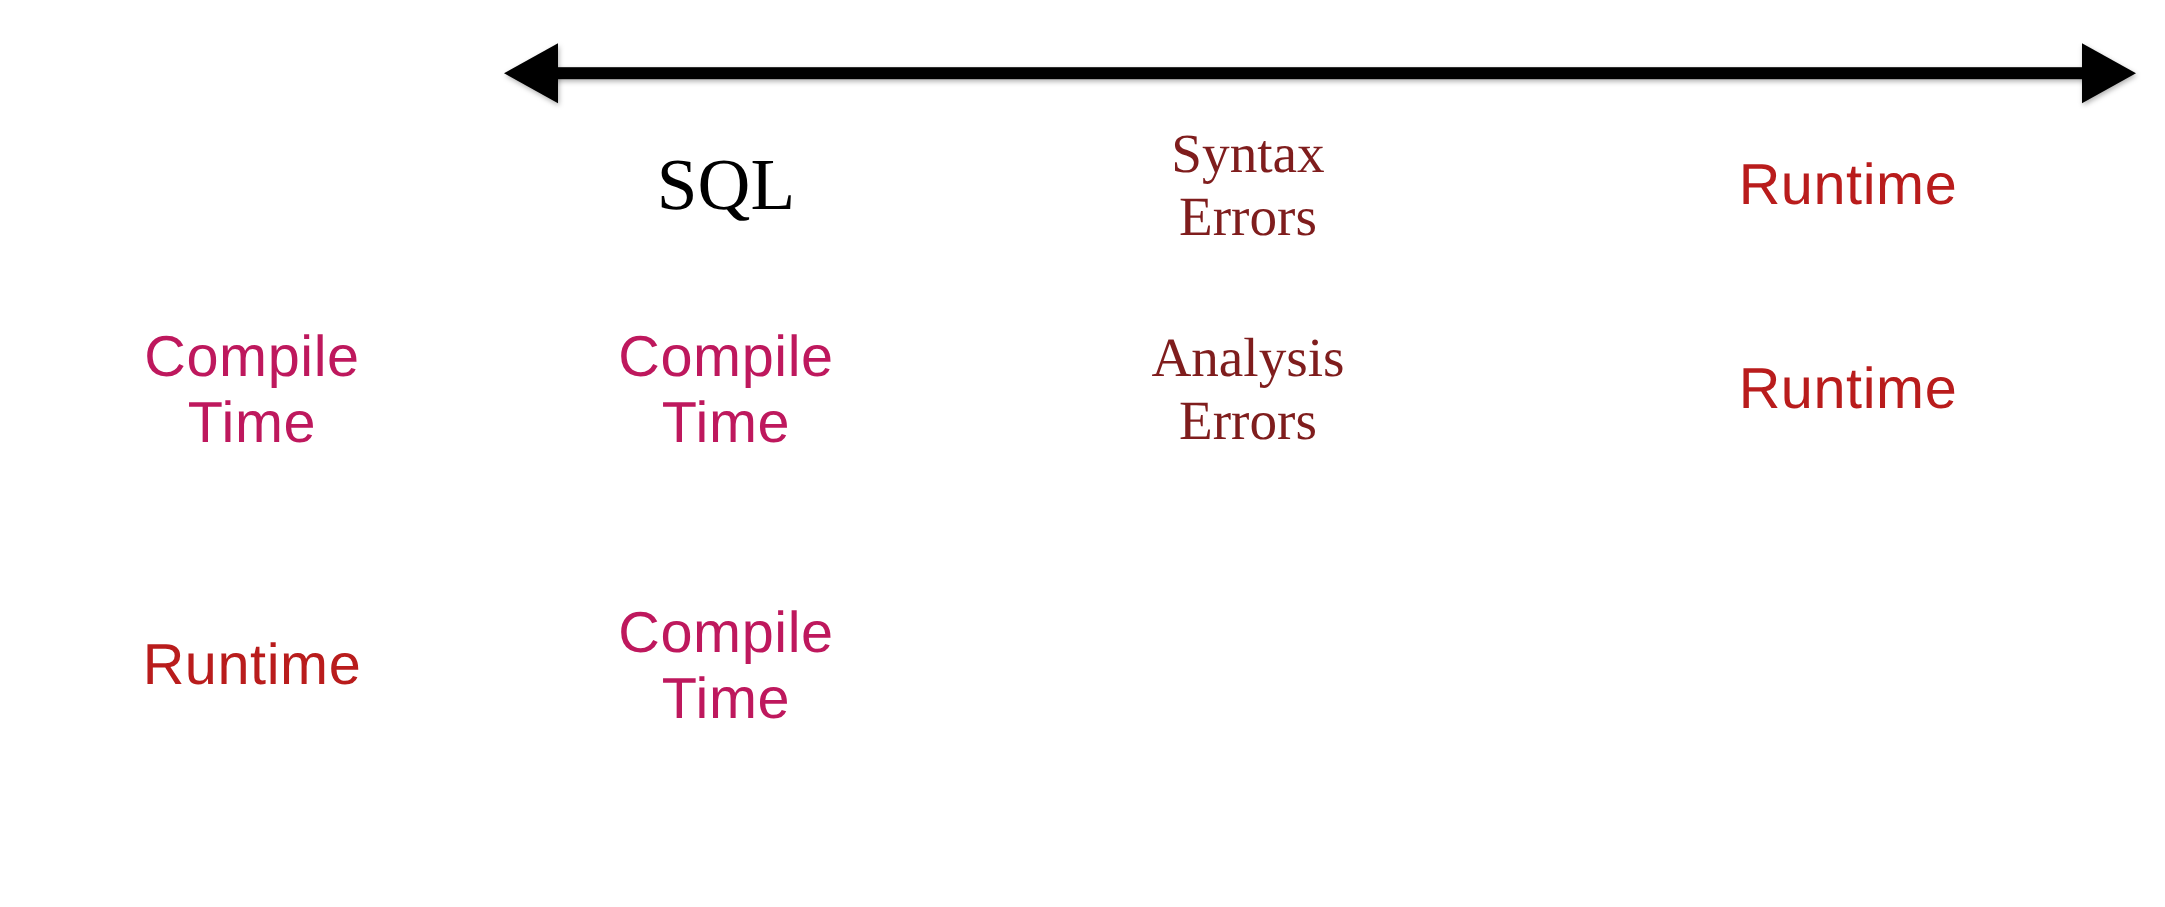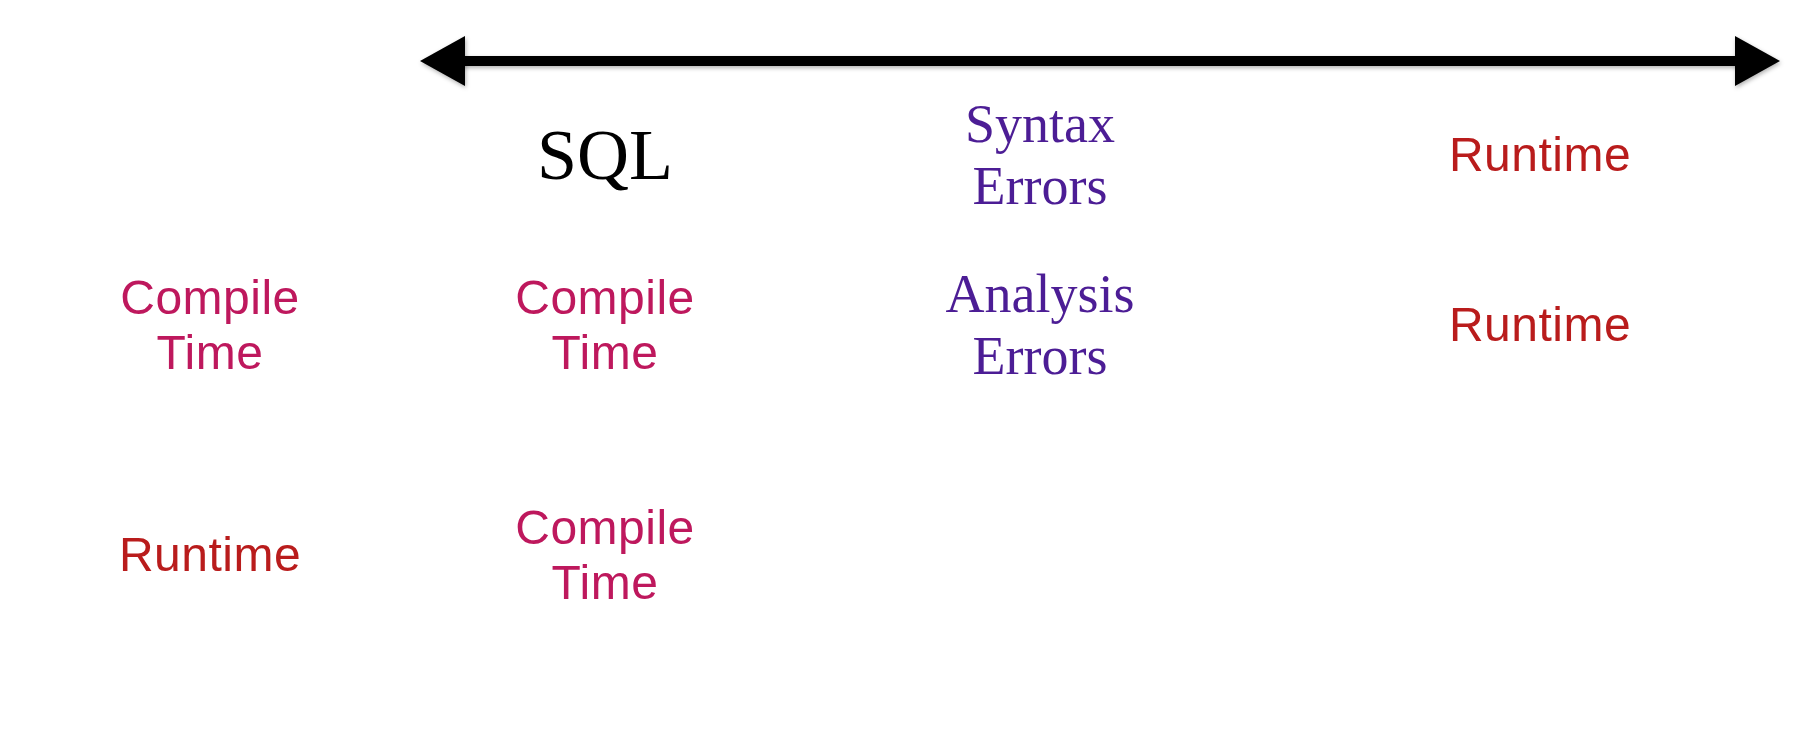--- a/index.html
+++ b/index.html
@@ -66,31 +66,31 @@
       width: 1804px;
       display: grid;
       grid-template-columns: 420px 370px 500px 500px;
       grid-template-rows: 110px 230px 230px;
       align-items: center;
       justify-items: center;
     }
 
     .col-header {
       font-family: Georgia, 'Times New Roman', serif;
-      font-size: 72px;
+      font-size: 61px;
       font-weight: 400;
       color: #000000;
       text-align: center;
     }
 
     .row-label {
       font-family: Georgia, 'Times New Roman', serif;
-      font-size: 54px;
+      font-size: 46px;
       font-weight: 400;
-      color: #4c1d95;
+      color: #7f1d1d;
       text-align: center;
       line-height: 1.15;
     }
 
     .cell {
       font-family: -apple-system, 'Helvetica Neue', Helvetica, Arial, sans-serif;
       font-size: 48px;
       font-weight: 400;
       text-align: center;
       line-height: 1.15;

